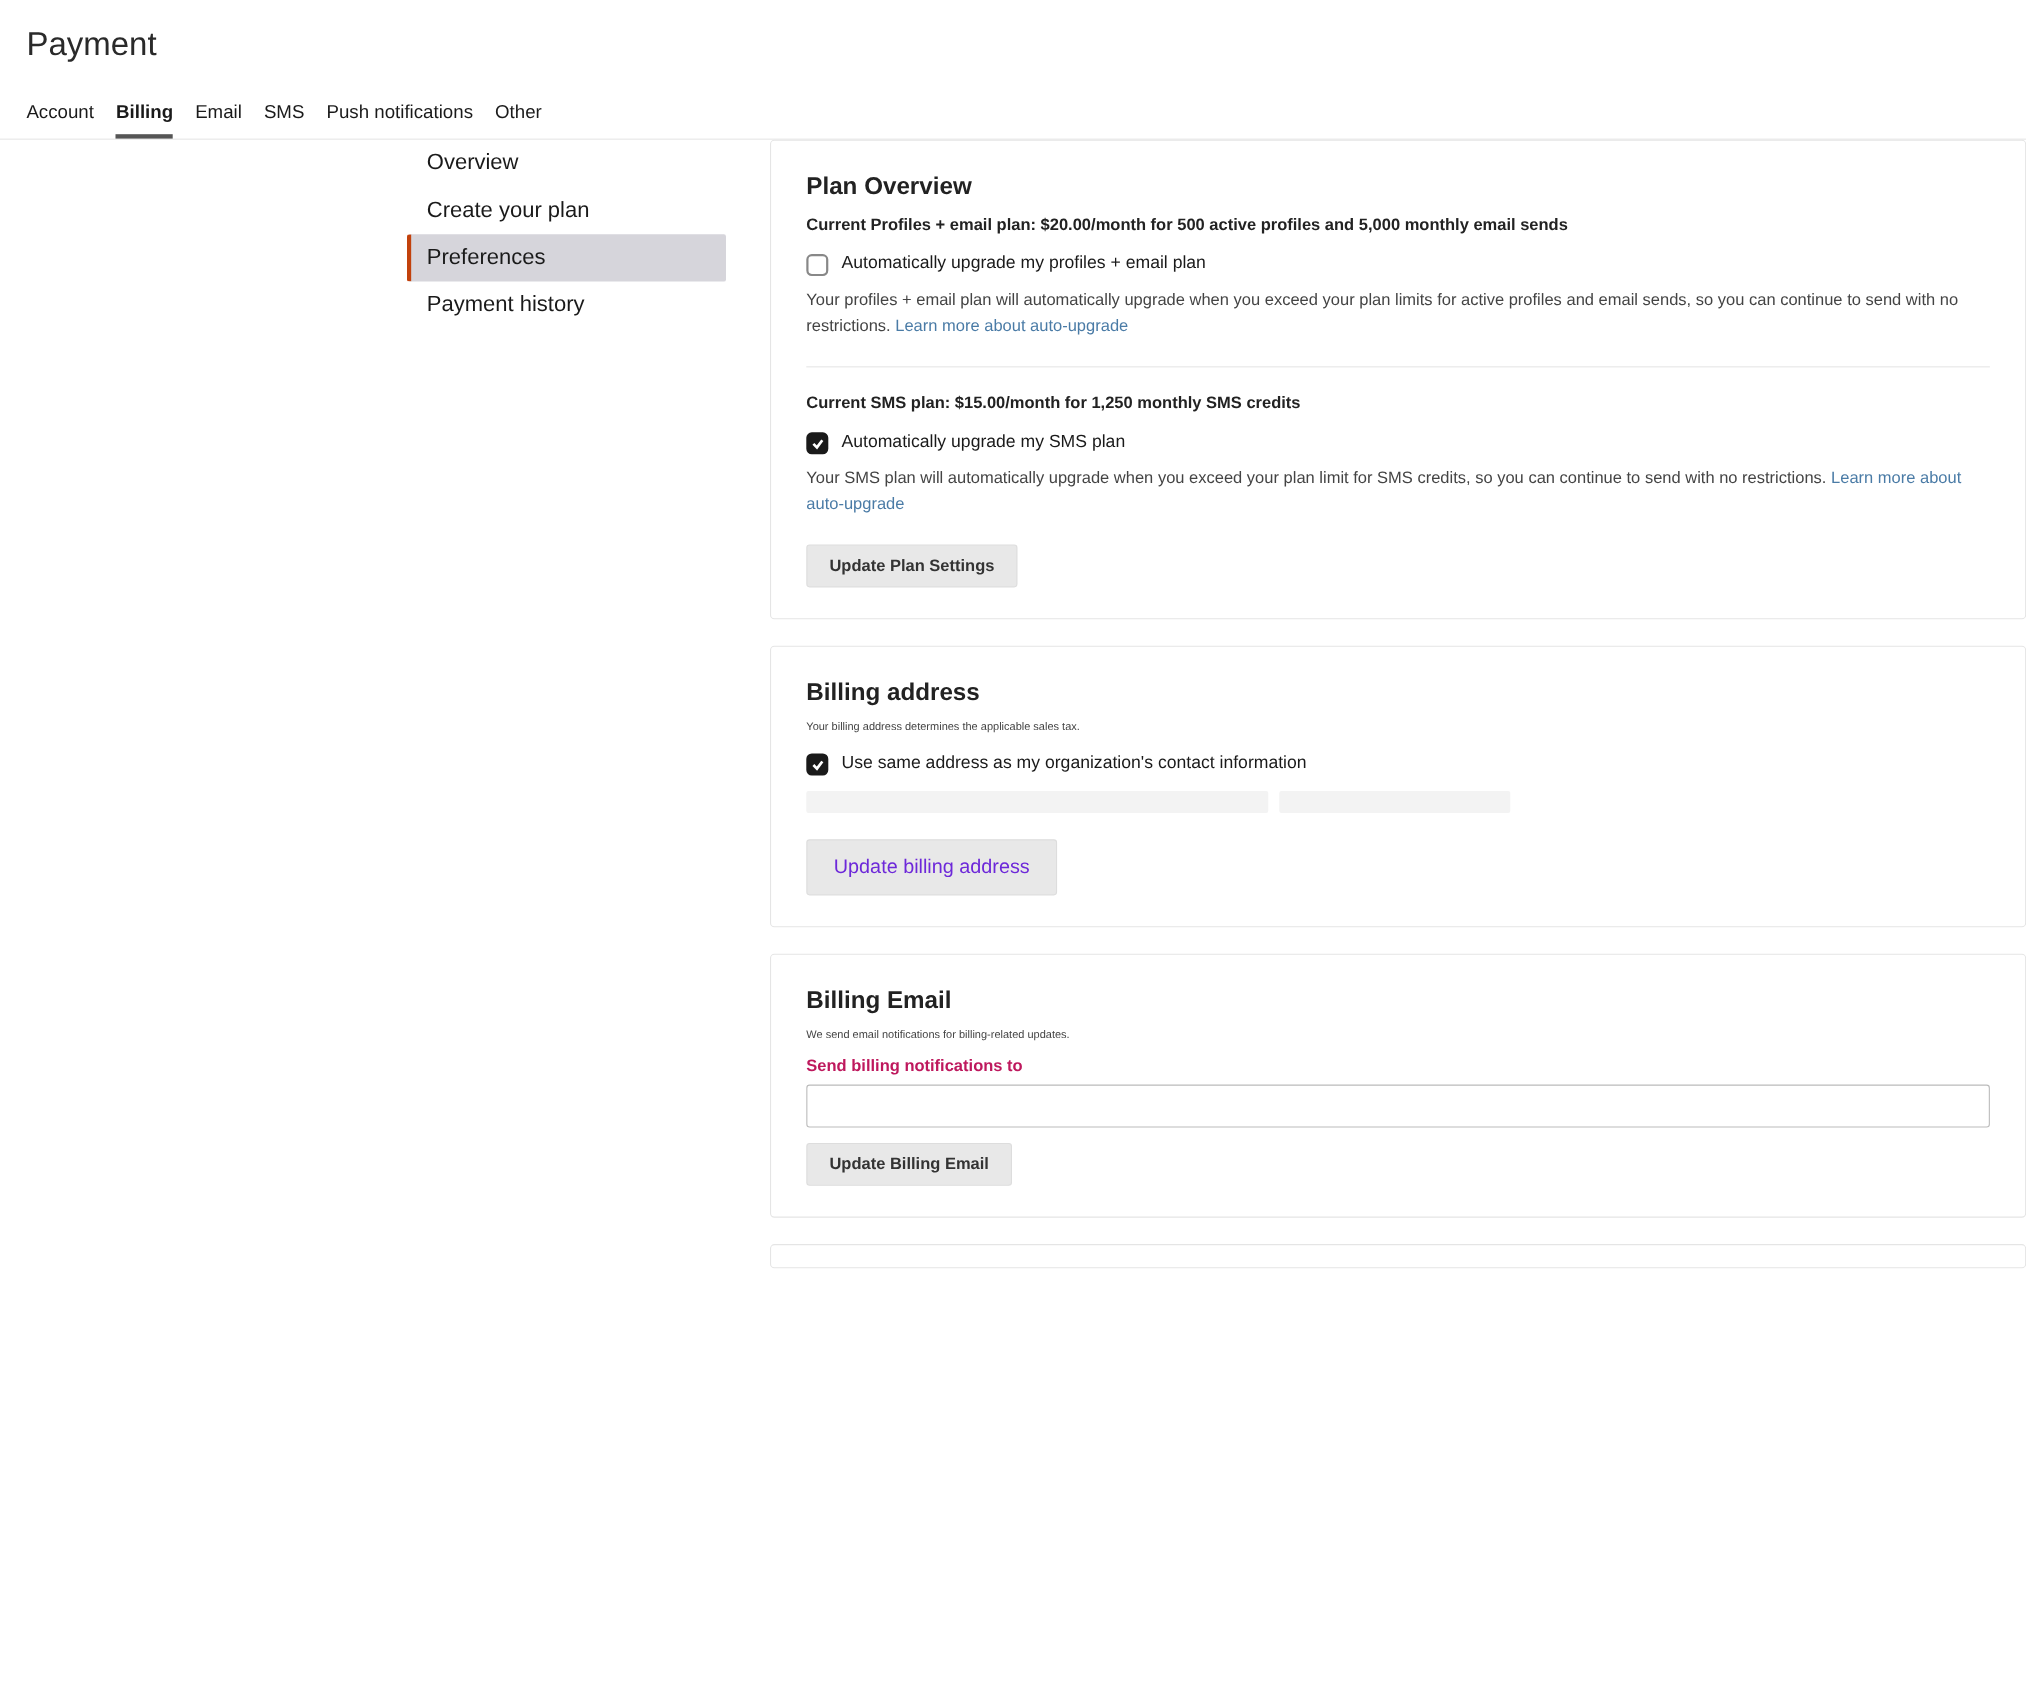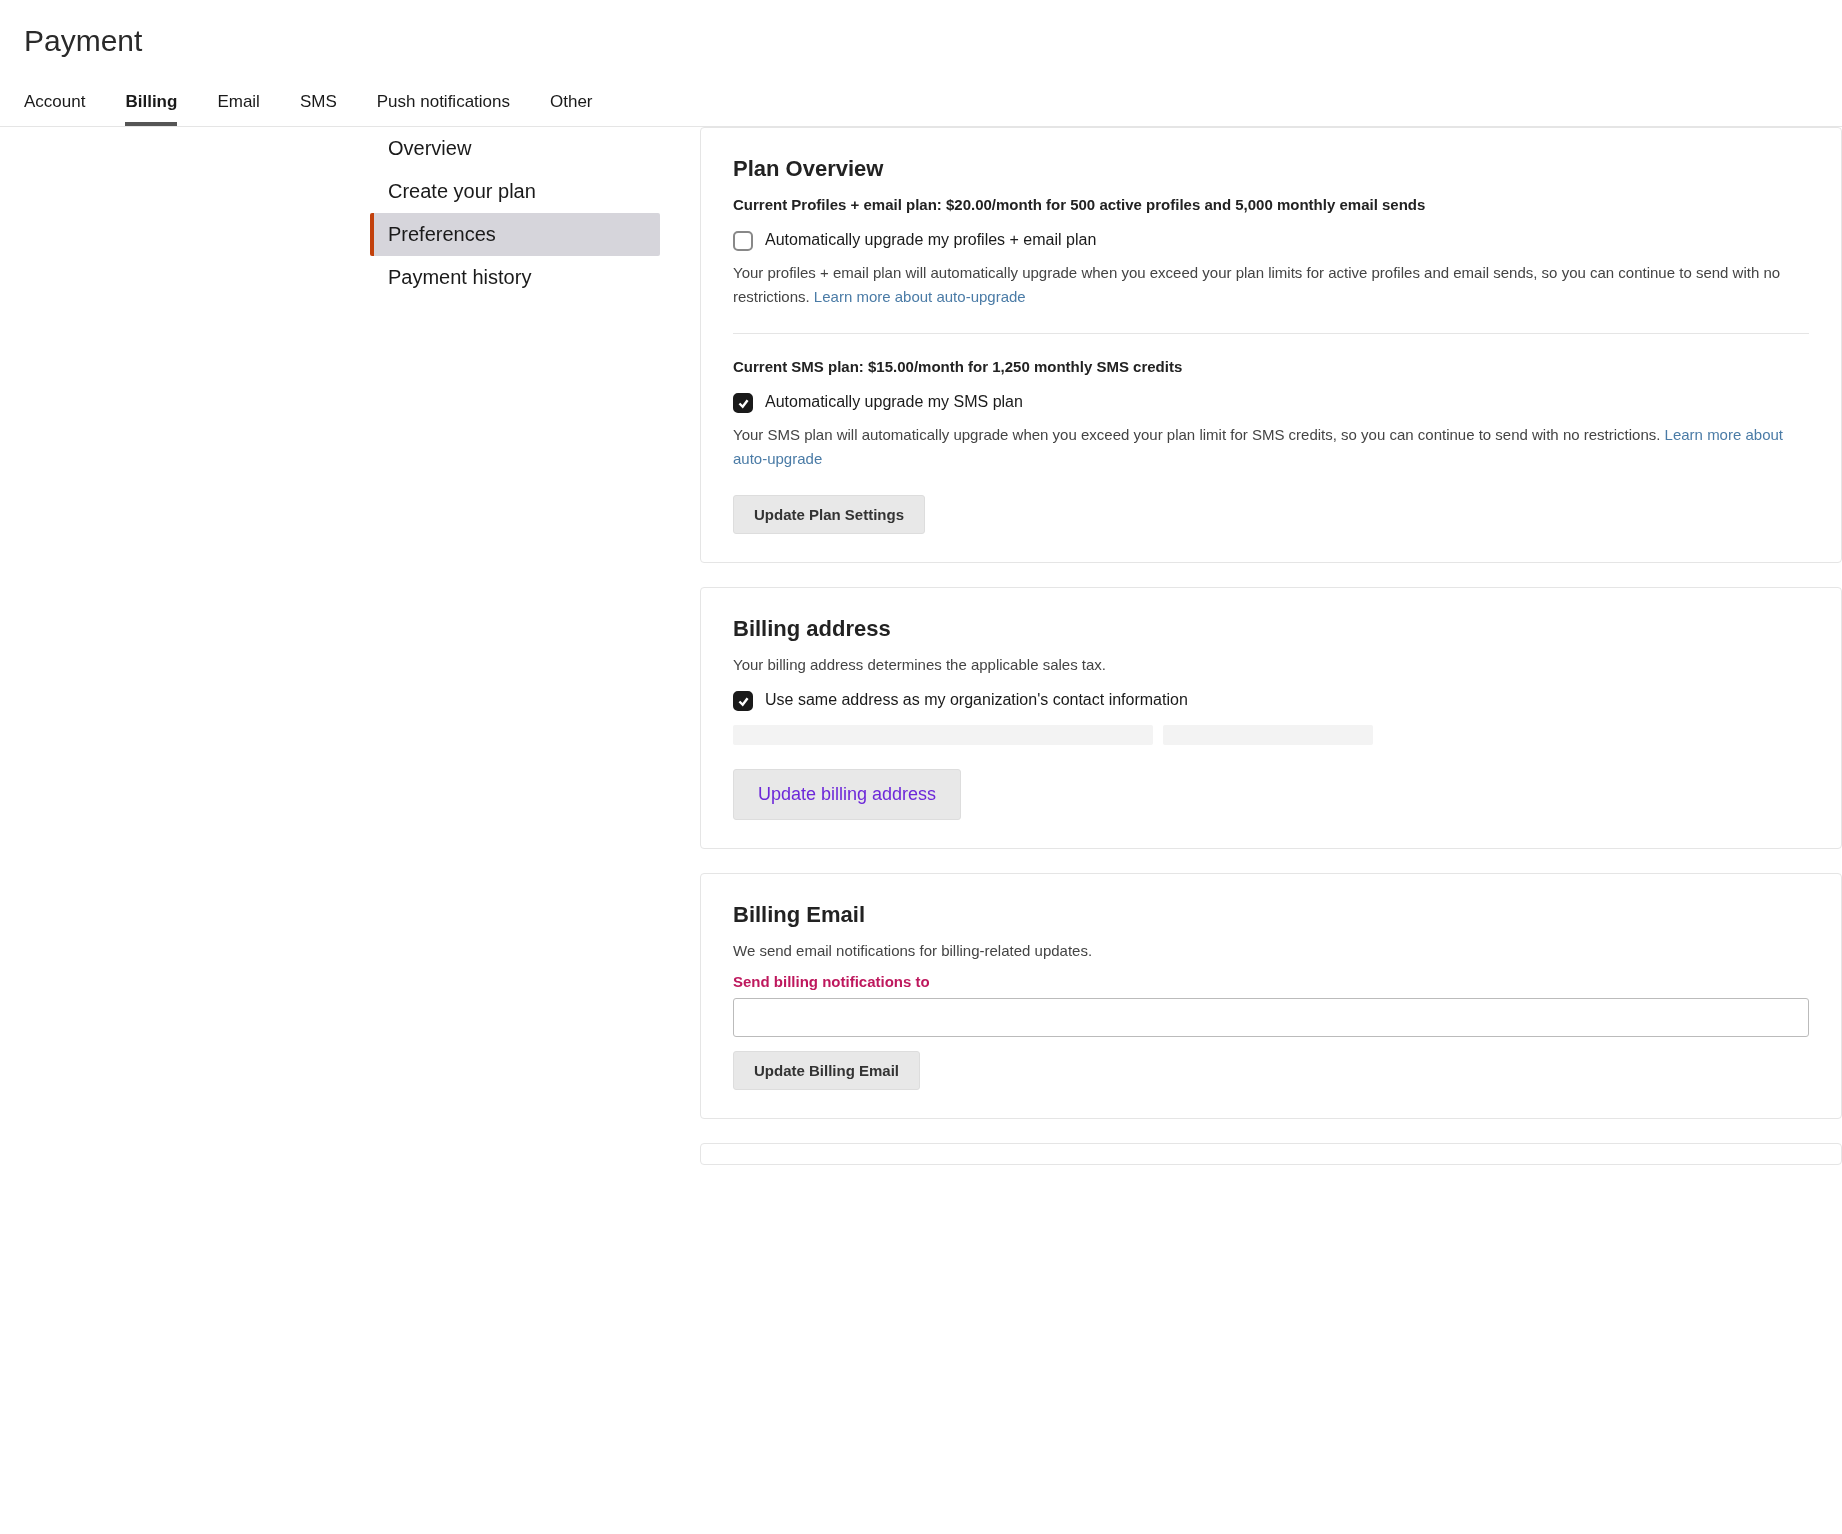--- a/index.html
+++ b/index.html
@@ -17,21 +17,21 @@
       padding: 24px 24px 0 24px;
     }
     .page-title {
       font-size: 30px;
       font-weight: 500;
       color: #2a2a2a;
       margin-bottom: 24px;
     }
     .top-tabs {
       display: flex;
-      gap: 40px;
+      gap: 20px;
       border-bottom: 1px solid #e5e5e5;
       padding: 0 24px;
     }
     .top-tab {
       padding: 10px 0 14px 0;
       font-size: 17px;
       color: #1a1a1a;
       cursor: pointer;
       position: relative;
     }
@@ -158,21 +158,21 @@
       margin-top: 18px;
       display: inline-block;
     }
     .btn.large {
       font-size: 18px;
       padding: 14px 24px;
       font-weight: 500;
       color: #6d28d9;
     }
     .subhead {
-      font-size: 15px;
+      font-size: 10px;
       color: #444;
       margin-bottom: 14px;
     }
     .placeholder-row {
       display: flex;
       gap: 10px;
       margin-top: 14px;
       margin-bottom: 6px;
     }
     .placeholder-block {

